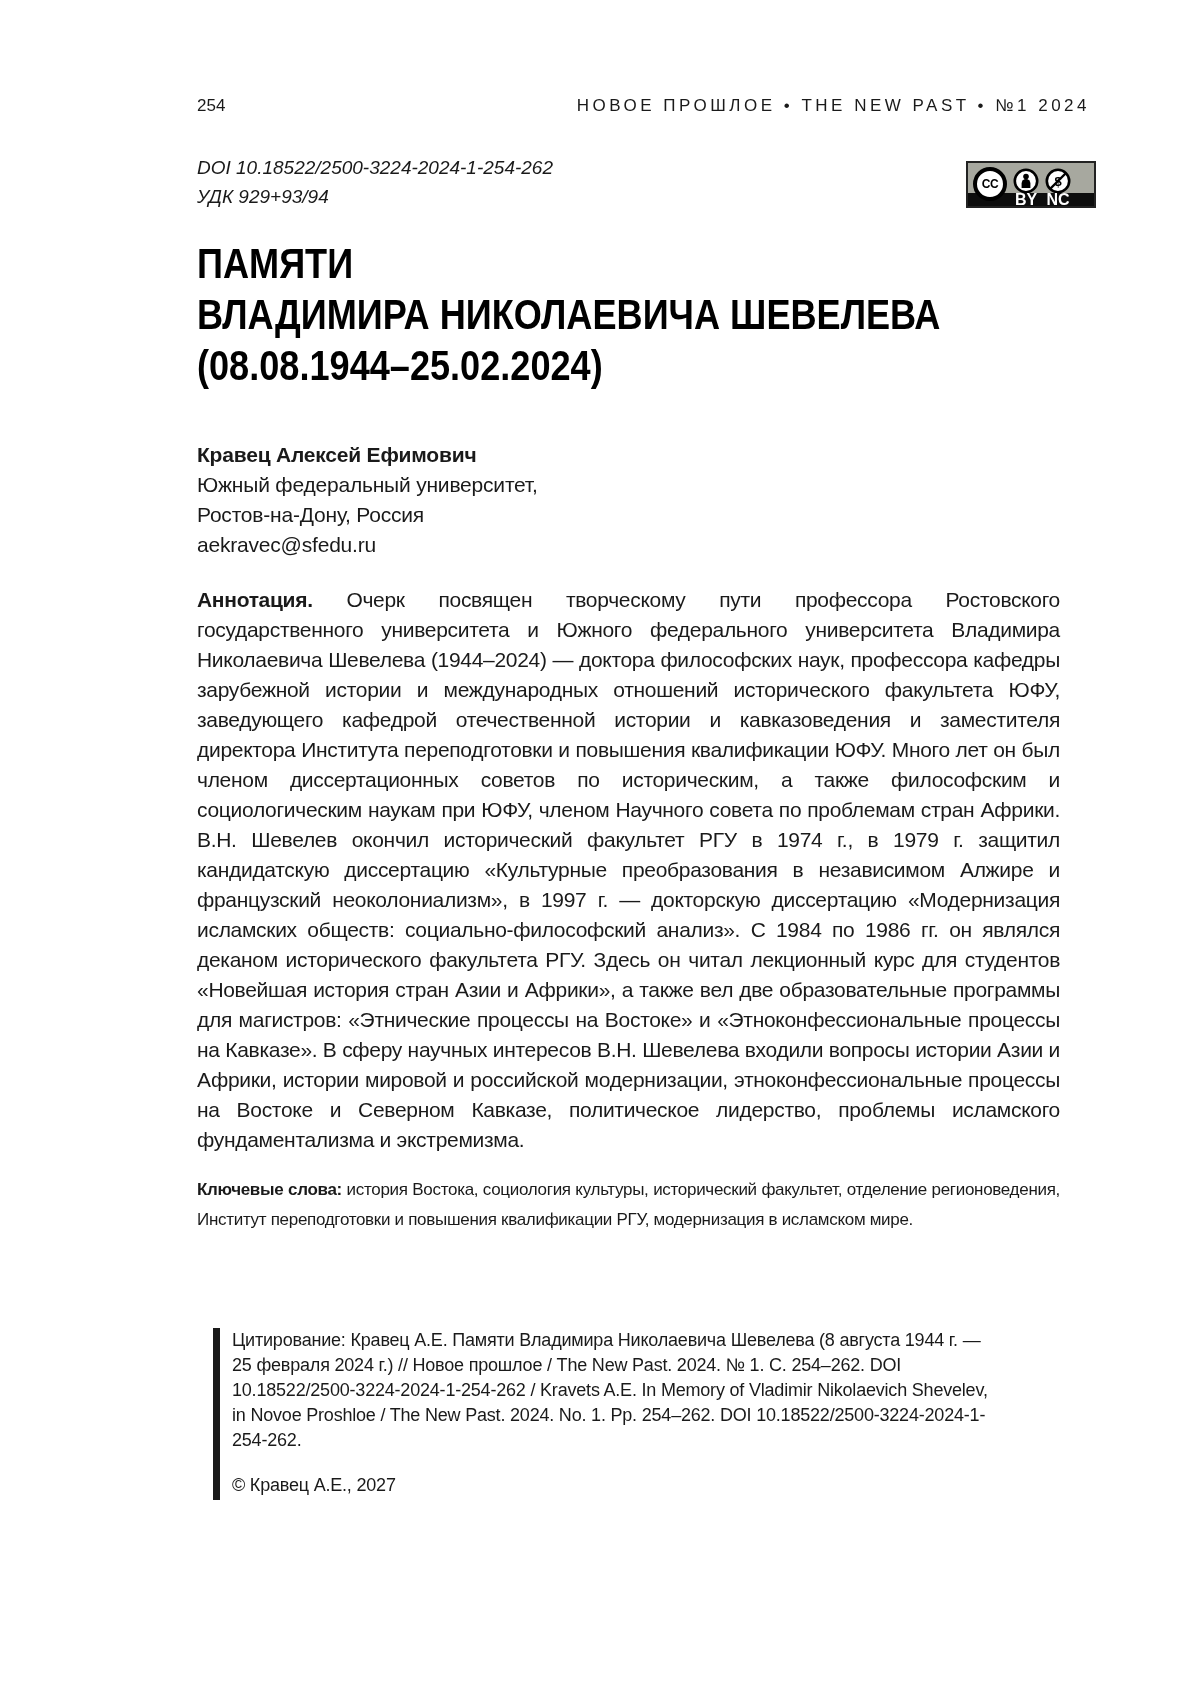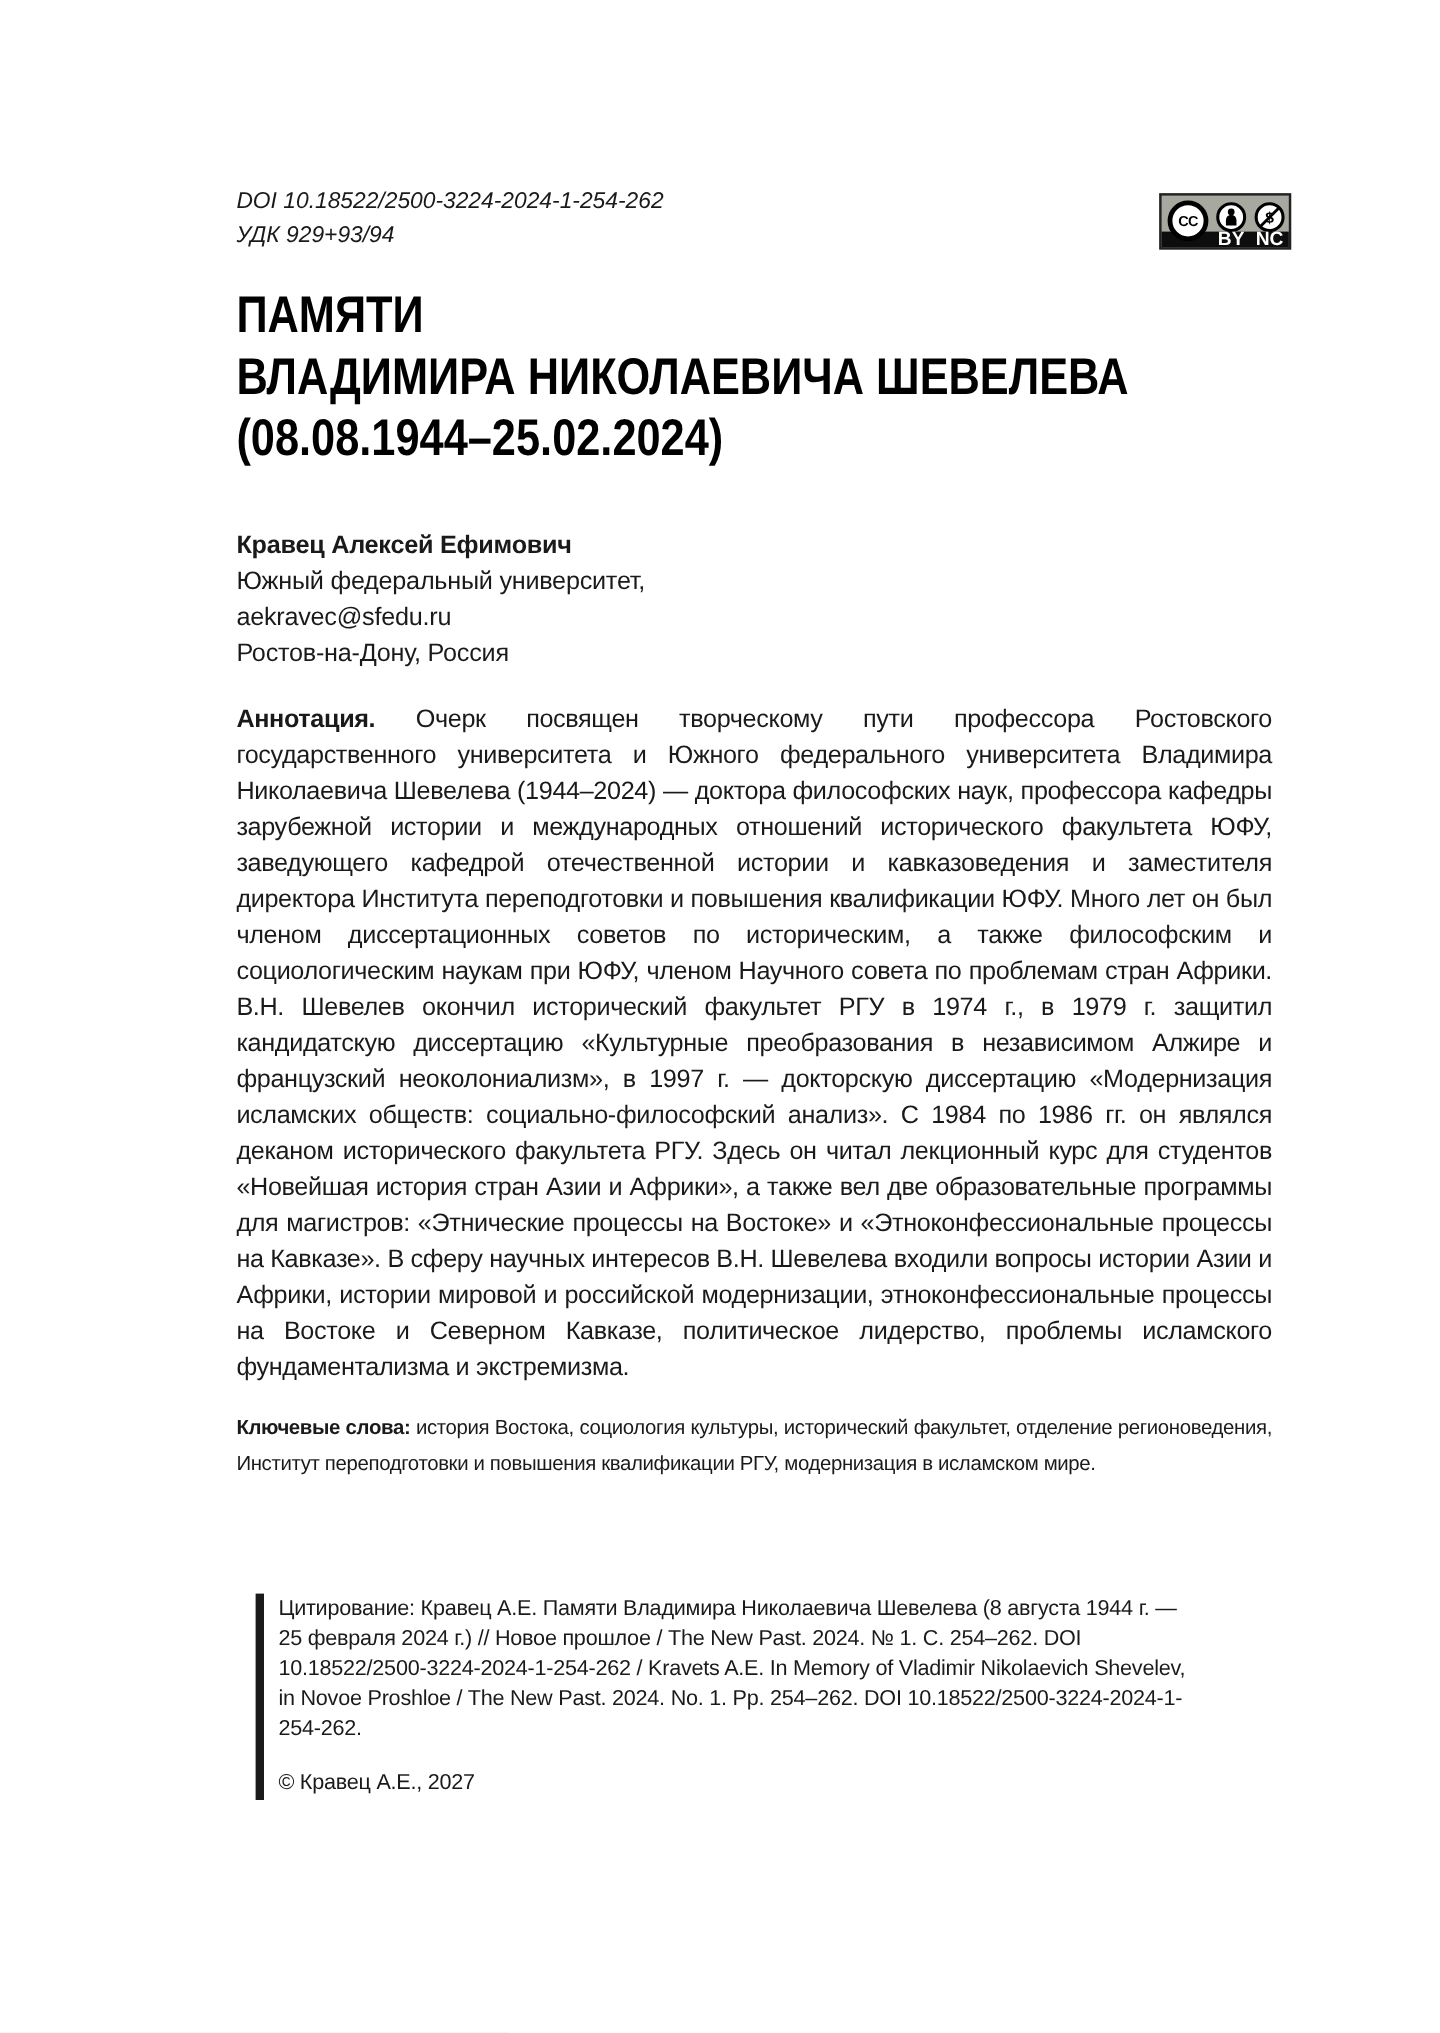--- a/index.html
+++ b/index.html
@@ -22,21 +22,21 @@
   .journal-title { letter-spacing:3.5px; white-space:nowrap; font-weight:500; }
 
   
   .meta {
     position:absolute; top:153px; left:197px;
     font-style:italic; font-size:19px; line-height:29px;
   }
 
   
   .cc-badge {
-    position:absolute; top:161px; left:966px; width:110px; height:47px;
+    position:absolute; top:161px; left:966px; width:130px; height:47px;
     background:#a7a89f; border:2px solid #222; box-sizing:border-box;
   }
   .cc-strip { position:absolute; left:0; right:0; bottom:0; height:13px; background:#0d0d0d; }
   .cc-circle {
     position:absolute; top:4px; left:5px; width:34px; height:34px;
     background:#fff; border:4px solid #000; border-radius:50%;
     box-sizing:border-box; display:flex; align-items:center; justify-content:center;
     font-weight:bold; font-size:12px; letter-spacing:-0.5px; z-index:2; color:#000;
   }
   .cc-small-icon { position:absolute; top:5px; width:26px; height:26px; }
@@ -83,20 +83,24 @@
     font-size:18px; line-height:25px; letter-spacing:-0.2px;
   }
   .citation-text { width:762px; margin:0; }
   .copyright { margin:20px 0 2px 0; }
 </style>
 </head>
 <body>
 
 <div class="page">
 
+  <div class="running-head">
+    <span class="page-number">254</span>
+    <span class="journal-title">НОВОЕ ПРОШЛОЕ • THE NEW PAST • №1 2024</span>
+  </div>
 
   <div class="meta">
     <div>DOI 10.18522/2500-3224-2024-1-254-262</div>
     <div>УДК 929+93/94</div>
   </div>
 
   <div class="cc-badge">
     <div class="cc-strip"></div>
     <div class="cc-circle">CC</div>
     <span class="cc-small-icon by-icon">
@@ -119,22 +123,22 @@
 
   <h1 class="title-block" style="margin:0;">
     <div class="title-line">ПАМЯТИ</div>
     <div class="title-line">ВЛАДИМИРА НИКОЛАЕВИЧА ШЕВЕЛЕВА</div>
     <div class="title-line">(08.08.1944–25.02.2024)</div>
   </h1>
 
   <div class="author-block">
     <div class="author-name">Кравец Алексей Ефимович</div>
     <div>Южный федеральный университет,</div>
+    <div>Ростов-на-Дону, Россия</div>
     <div>aekravec@sfedu.ru</div>
-    <div>Ростов-на-Дону, Россия</div>
   </div>
 
   <p class="abstract" style="margin:0;">
     <b>Аннотация.</b>
     <span>Очерк посвящен творческому пути профессора Ростовского государственного университета и Южного федерального университета Владимира Николаевича Шевелева (1944–2024) — доктора философских наук, профессора кафедры зарубежной истории и международных отношений исторического факультета ЮФУ, заведующего кафедрой отечественной истории и кавказоведения и заместителя директора Института переподготовки и повышения квалификации ЮФУ. Много лет он был членом диссертационных советов по историческим, а также философским и социологическим наукам при ЮФУ, членом Научного совета по проблемам стран Африки. В.Н. Шевелев окончил исторический факультет РГУ в 1974 г., в 1979 г. защитил кандидатскую диссертацию «Культурные преобразования в независимом Алжире и французский неоколониализм», в 1997 г. — докторскую диссертацию «Модернизация исламских обществ: социально-философский анализ». С 1984 по 1986 гг. он являлся деканом исторического факультета РГУ. Здесь он читал лекционный курс для студентов «Новейшая история стран Азии и Африки», а также вел две образовательные программы для магистров: «Этнические процессы на Востоке» и «Этноконфессиональные процессы на Кавказе». В сферу научных интересов В.Н. Шевелева входили вопросы истории Азии и Африки, истории мировой и российской модернизации, этноконфессиональные процессы на Востоке и Северном Кавказе, политическое лидерство, проблемы исламского фундаментализма и экстремизма.</span>
   </p>
 
   <p class="keywords" style="margin:0;">
     <b>Ключевые слова:</b>
     <span>история Востока, социология культуры, исторический факультет, отделение регионоведения, Институт переподготовки и повышения квалификации РГУ, модернизация в исламском мире.</span>

